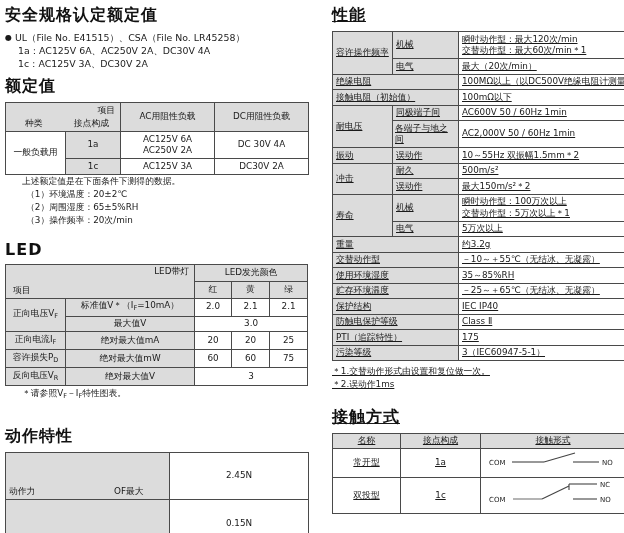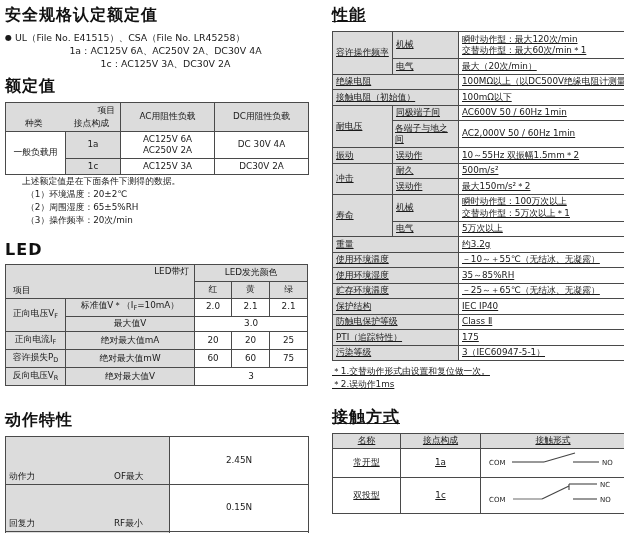--- a/index.html
+++ b/index.html
@@ -7,21 +7,21 @@
     width:624px;height:533px;background:#ffffff;position:relative;
     font-family:"DejaVu Sans",sans-serif;color:#1a1a1a;
     -webkit-font-smoothing:antialiased;
   }
   .col{position:absolute;top:5px;}
   .col.left{left:5px;width:308px;}
   .col.right{left:332px;width:298px;text-decoration:underline;}
   .sec{font-size:16px;font-weight:bold;margin:0 0 5px 0;letter-spacing:1px;color:#111;}
   .txt{font-size:9.4px;line-height:13px;white-space:nowrap;}
   .blt{font-size:8px;margin-right:3px;vertical-align:1px;}
-  .ind{padding-left:13px;text-align:center;}
+  .ind{padding-left:13px;}
   .mt-rated{margin-top:6px;}
   .mt-led{margin-top:13px;}
   .mt-motion{margin-top:24px;}
   .mt-contact{margin-top:16px;}
   table.tbl{border-collapse:collapse;table-layout:fixed;}
   .tbl td{
     border:1px solid #4a4a4a;font-size:8.8px;line-height:11.5px;
     padding:1.5px 3px;vertical-align:middle;overflow:hidden;
   }
   .g{background:#dcdcdc;}
@@ -143,20 +143,23 @@
       <td class="c">60</td>
       <td class="c">75</td>
     </tr>
     <tr>
       <td class="g c"><span>反向电压V</span><span class="sub">R</span></td>
       <td class="g c">绝对最大值V</td>
       <td colspan="3" class="c">3</td>
     </tr>
   </tbody>
     </table>
+  <div class="note n2">
+    <span>＊请参照V</span><span class="sub">F</span><span>－I</span><span class="sub">F</span><span>特性图表。</span>
+  </div>
 
   <h2 class="sec mt-motion">动作特性</h2>
   <table class="tbl" style="width:303px">
     <colgroup>
         <col style="width:164px">
         <col style="width:139px">
       </colgroup>
     <tbody>
         <tr>
       <td class="g">
@@ -254,21 +257,21 @@
     </tr>
     <tr>
       <td class="g">电气</td>
       <td class="pv">5万次以上</td>
     </tr>
     <tr>
       <td colspan="2" class="g">重量</td>
       <td class="pv">约3.2g</td>
     </tr>
     <tr>
-      <td colspan="2" class="g">使用环境温度</td>
+      <td colspan="2" class="g">交替动作型</td>
       <td class="pv">－10～＋55℃（无结冰、无凝露）</td>
     </tr>
     <tr>
       <td colspan="2" class="g">使用环境湿度</td>
       <td class="pv">35～85%RH</td>
     </tr>
     <tr>
       <td colspan="2" class="g">贮存环境温度</td>
       <td class="pv">－25～＋65℃（无结冰、无凝露）</td>
     </tr>

